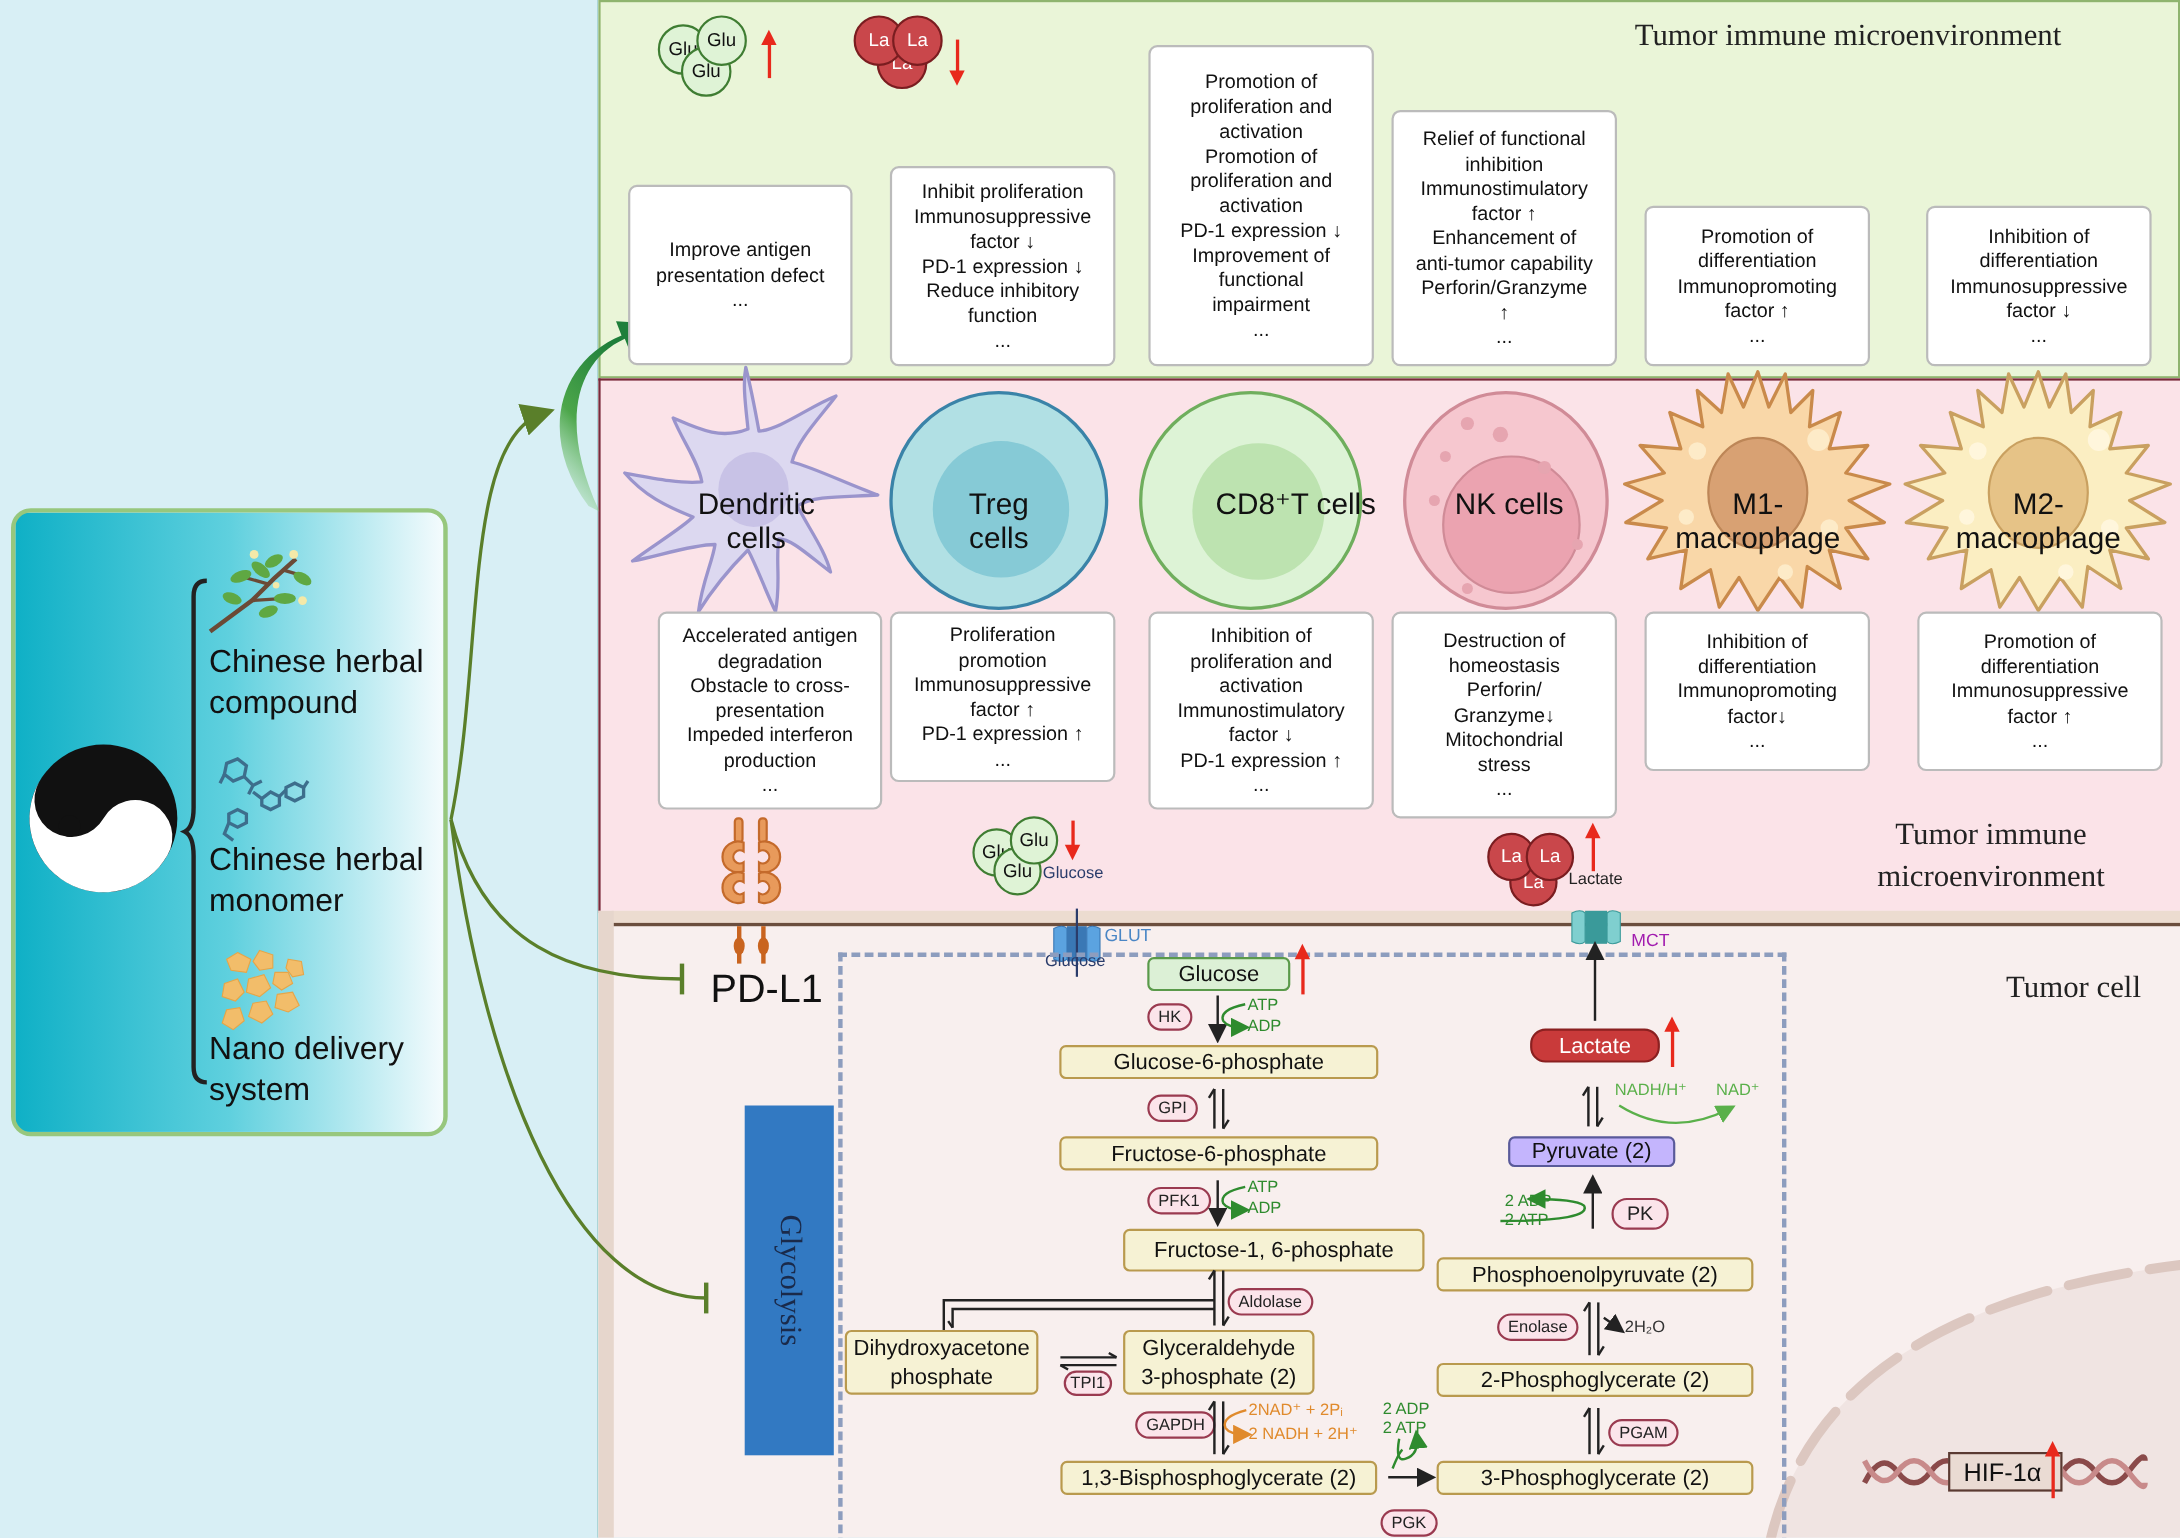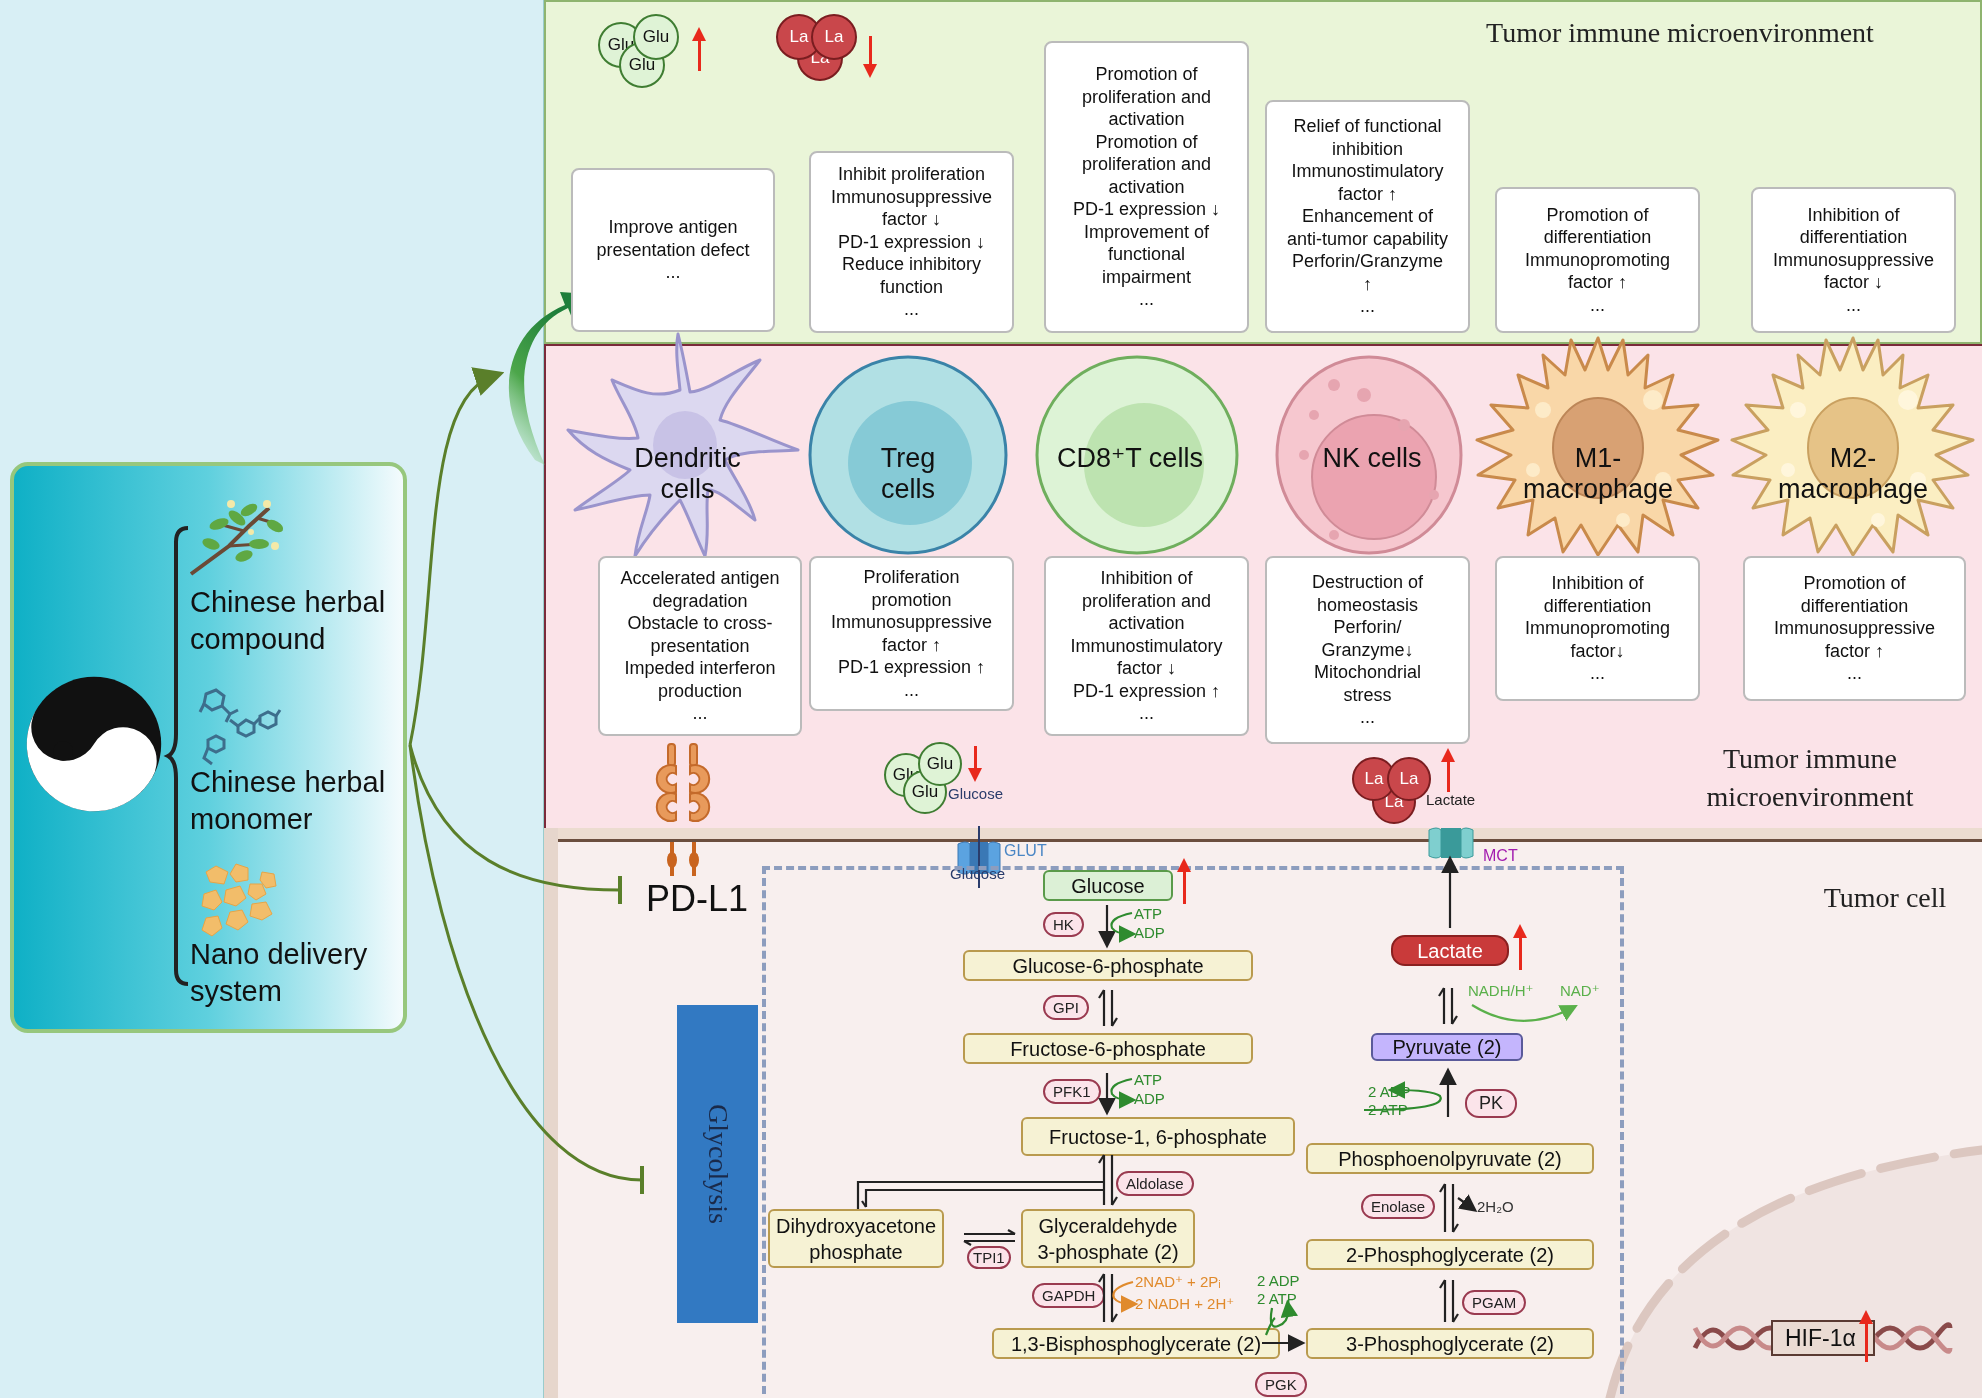--- a/index.html
+++ b/index.html
@@ -224,21 +224,21 @@
 </svg>
 <div class="abs cell-label" style="left:808px;top:443px;width:200px;">
   <div>Treg</div>
   <div>cells</div>
 </div>
 
 <svg style="left:1034px;top:355px;width:206px;height:200px;" viewBox="0 0 206 200">
   <ellipse cx="103" cy="100" rx="100" ry="98" fill="#ddf3d6" stroke="#6fae5d" stroke-width="3"></ellipse>
   <ellipse cx="110" cy="110" rx="60" ry="62" fill="#bde3b0"></ellipse>
 </svg>
-<div class="abs cell-label" style="left:1012px;top:443px;width:236px;">
+<div class="abs cell-label" style="left:1060px;top:443px;width:236px;">
   <div>CD8⁺T cells</div>
 </div>
 
 <svg style="left:1274px;top:355px;width:190px;height:200px;" viewBox="0 0 190 200">
   <ellipse cx="95" cy="100" rx="92" ry="98" fill="#f6c7cf" stroke="#d08b97" stroke-width="3"></ellipse>
   <ellipse cx="100" cy="122" rx="62" ry="62" fill="#eba3b0" stroke="#d08b97" stroke-width="2"></ellipse>
   <g fill="#e6a5b0">
       <circle cx="60" cy="30" r="6"></circle>
       <circle cx="90" cy="40" r="7"></circle>
       <circle cx="40" cy="60" r="5"></circle>
@@ -394,21 +394,21 @@
 <div class="node" style="left:963px;top:1033px;width:290px;height:31px;">Fructose-6-phosphate</div>
 <div class="node" style="left:973px;top:1117px;width:274px;height:39px;margin-left:48px;">Fructose-1, 6-phosphate</div>
 <div class="node" style="left:768px;top:1209px;width:176px;height:59px;flex-direction:column;">
   <span>Dihydroxyacetone</span>
   <span>phosphate</span>
 </div>
 <div class="node" style="left:1021px;top:1209px;width:174px;height:59px;flex-direction:column;">
   <span>Glyceraldehyde</span>
   <span>3-phosphate (2)</span>
 </div>
-<div class="node" style="left:964px;top:1328px;width:288px;height:31px;margin-left:28px;">1,3-Bisphosphoglycerate (2)</div>
+<div class="node" style="left:964px;top:1328px;width:288px;height:31px;">1,3-Bisphosphoglycerate (2)</div>
 <div class="node" style="left:1306px;top:1328px;width:288px;height:31px;">3-Phosphoglycerate (2)</div>
 <div class="node" style="left:1306px;top:1239px;width:288px;height:31px;">2-Phosphoglycerate (2)</div>
 <div class="node" style="left:1306px;top:1143px;width:288px;height:31px;">Phosphoenolpyruvate (2)</div>
 <div class="node" style="left:1371px;top:1033px;width:152px;height:28px;background:#c4b5fd;border-color:#5a5a9a;">Pyruvate (2)</div>
 <div class="node" style="left:1391px;top:935px;width:118px;height:31px;background:#c93a3a;border-color:#8a2020;color:#fff;border-radius:14px;">Lactate</div>
 <div class="red-arrow up" style="left:1519px;top:934px;height:36px;"></div>
 
 <div class="enzyme" style="left:1043px;top:912px;">HK</div>
 <div class="enzyme" style="left:1043px;top:995px;">GPI</div>
 <div class="enzyme" style="left:1043px;top:1079px;">PFK1</div>

